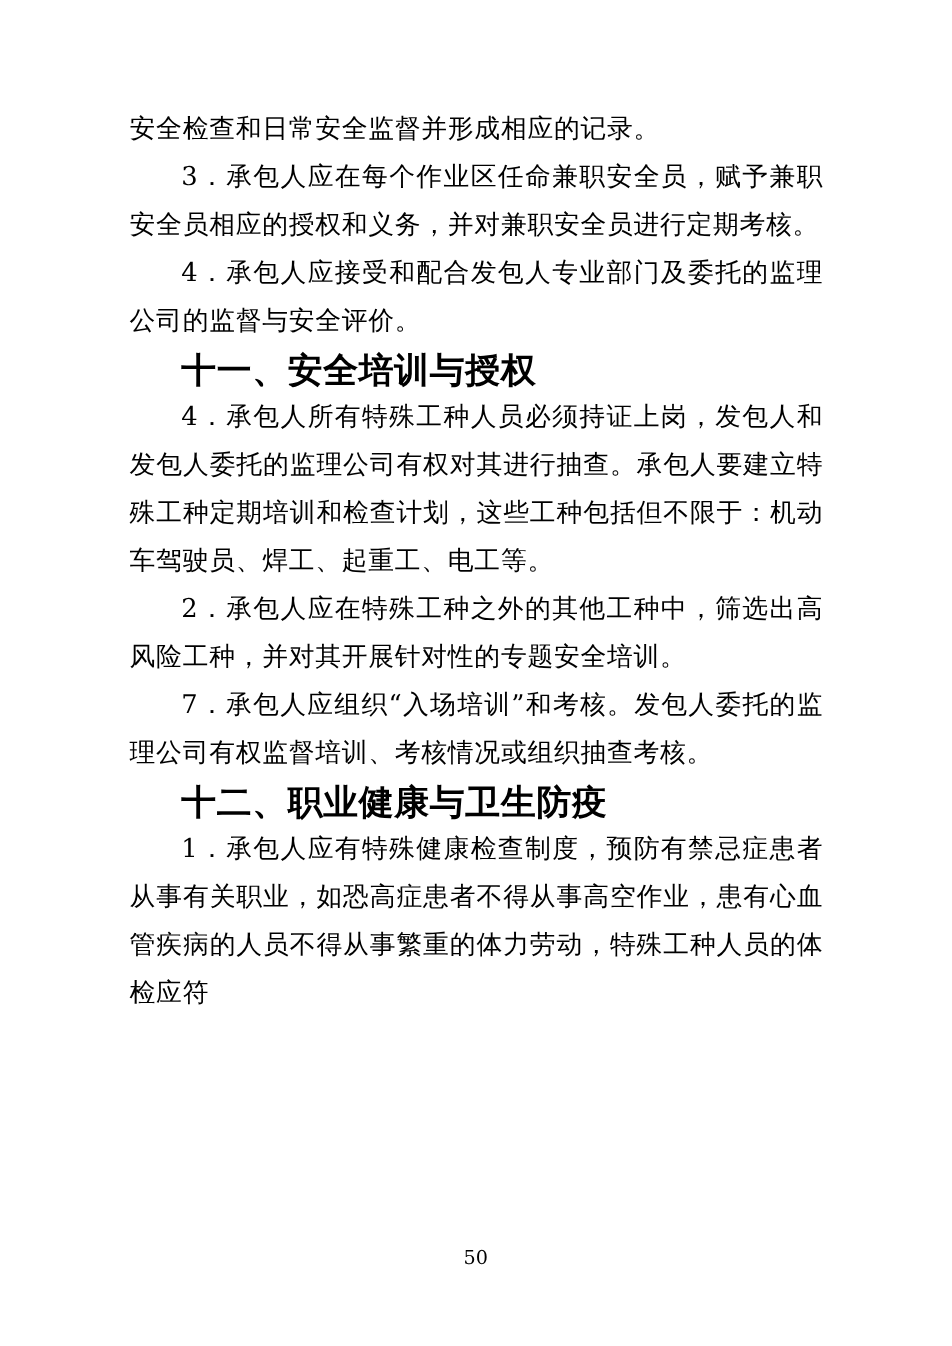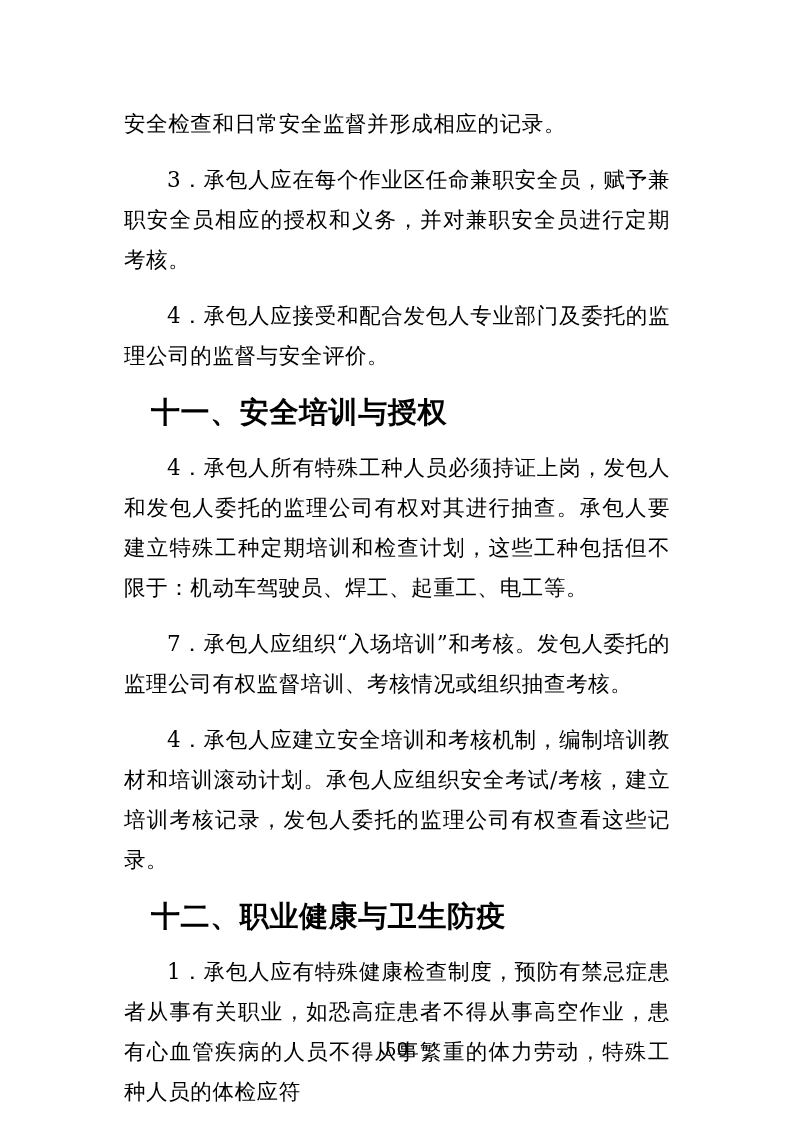--- a/index.html
+++ b/index.html
@@ -25,21 +25,21 @@
     left: 108px;
     top: 88px;
     width: 578px;
   }
   .para {
     font-size: 21.5px;
     line-height: 40px;
     letter-spacing: 0.6px;
     text-align: justify;
     text-justify: inter-ideograph;
-    margin: 16px;
+    margin: 0;
     text-indent: 0;
     word-break: break-all;
   }
   .para.indent {
     text-indent: 43px;
   }
   .heading {
     font-size: 29px;
     line-height: 40px;
     letter-spacing: 0.6px;
@@ -47,21 +47,21 @@
     text-indent: 43px;
     font-weight: bold;
     font-family: "DejaVu Sans", "Liberation Sans", sans-serif;
   }
   .page-number {
     position: absolute;
     left: 0;
     right: 0;
     top: 1038px;
     text-align: center;
-    font-size: 19px;
+    font-size: 16px;
     font-family: "DejaVu Serif", "Liberation Serif", serif;
     color: #000000;
   }
 </style>
 </head>
 <body>
 
 <div class="page">
   <div class="content">
 
@@ -69,24 +69,24 @@
 
     <p class="para indent">3．承包人应在每个作业区任命兼职安全员，赋予兼职安全员相应的授权和义务，并对兼职安全员进行定期考核。</p>
 
     <p class="para indent">4．承包人应接受和配合发包人专业部门及委托的监理公司的监督与安全评价。</p>
 
 
     <p class="heading">十一、安全培训与授权</p>
 
     <p class="para indent">4．承包人所有特殊工种人员必须持证上岗，发包人和发包人委托的监理公司有权对其进行抽查。承包人要建立特殊工种定期培训和检查计划，这些工种包括但不限于：机动车驾驶员、焊工、起重工、电工等。</p>
 
+    <p class="para indent">2．承包人应在特殊工种之外的其他工种中，筛选出高风险工种，并对其开展针对性的专题安全培训。</p>
 
     <p class="para indent">7．承包人应组织“入场培训”和考核。发包人委托的监理公司有权监督培训、考核情况或组织抽查考核。</p>
 
-    <p class="para indent">4．承包人应建立安全培训和考核机制，编制培训教材和培训滚动计划。承包人应组织安全考试/考核，建立培训考核记录，发包人委托的监理公司有权查看这些记录。</p>
 
     <p class="heading">十二、职业健康与卫生防疫</p>
 
     <p class="para indent">1．承包人应有特殊健康检查制度，预防有禁忌症患者从事有关职业，如恐高症患者不得从事高空作业，患有心血管疾病的人员不得从事繁重的体力劳动，特殊工种人员的体检应符</p>
 
   </div>
 
   <div class="page-number">50</div>
 </div>
 

